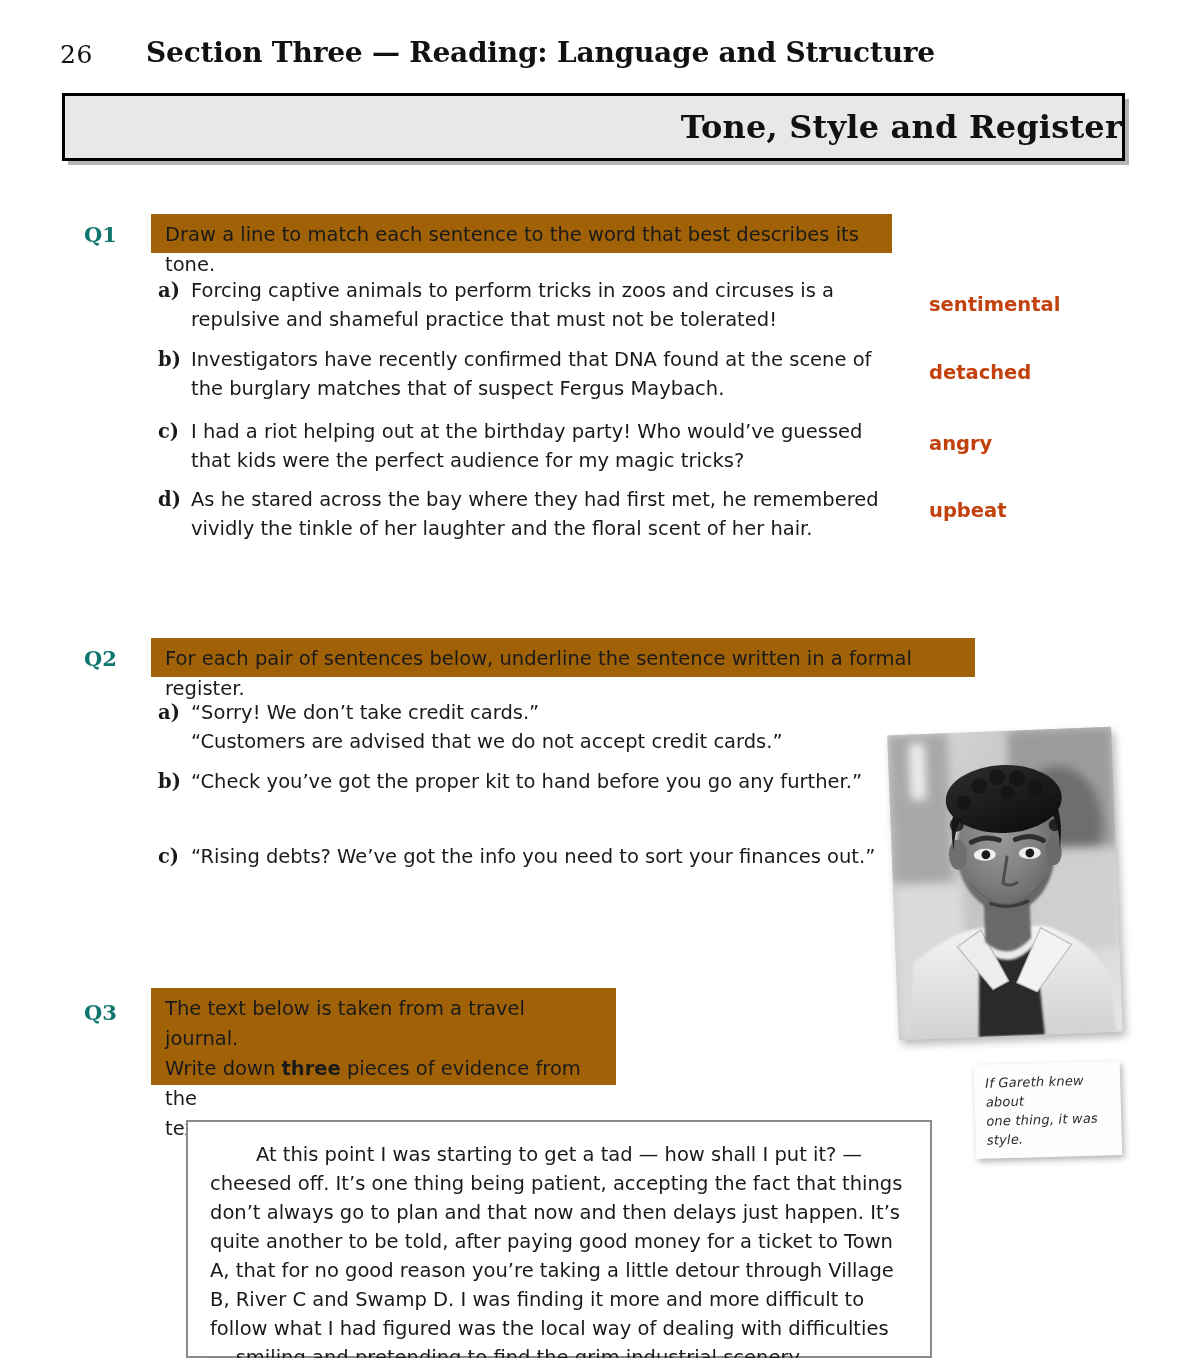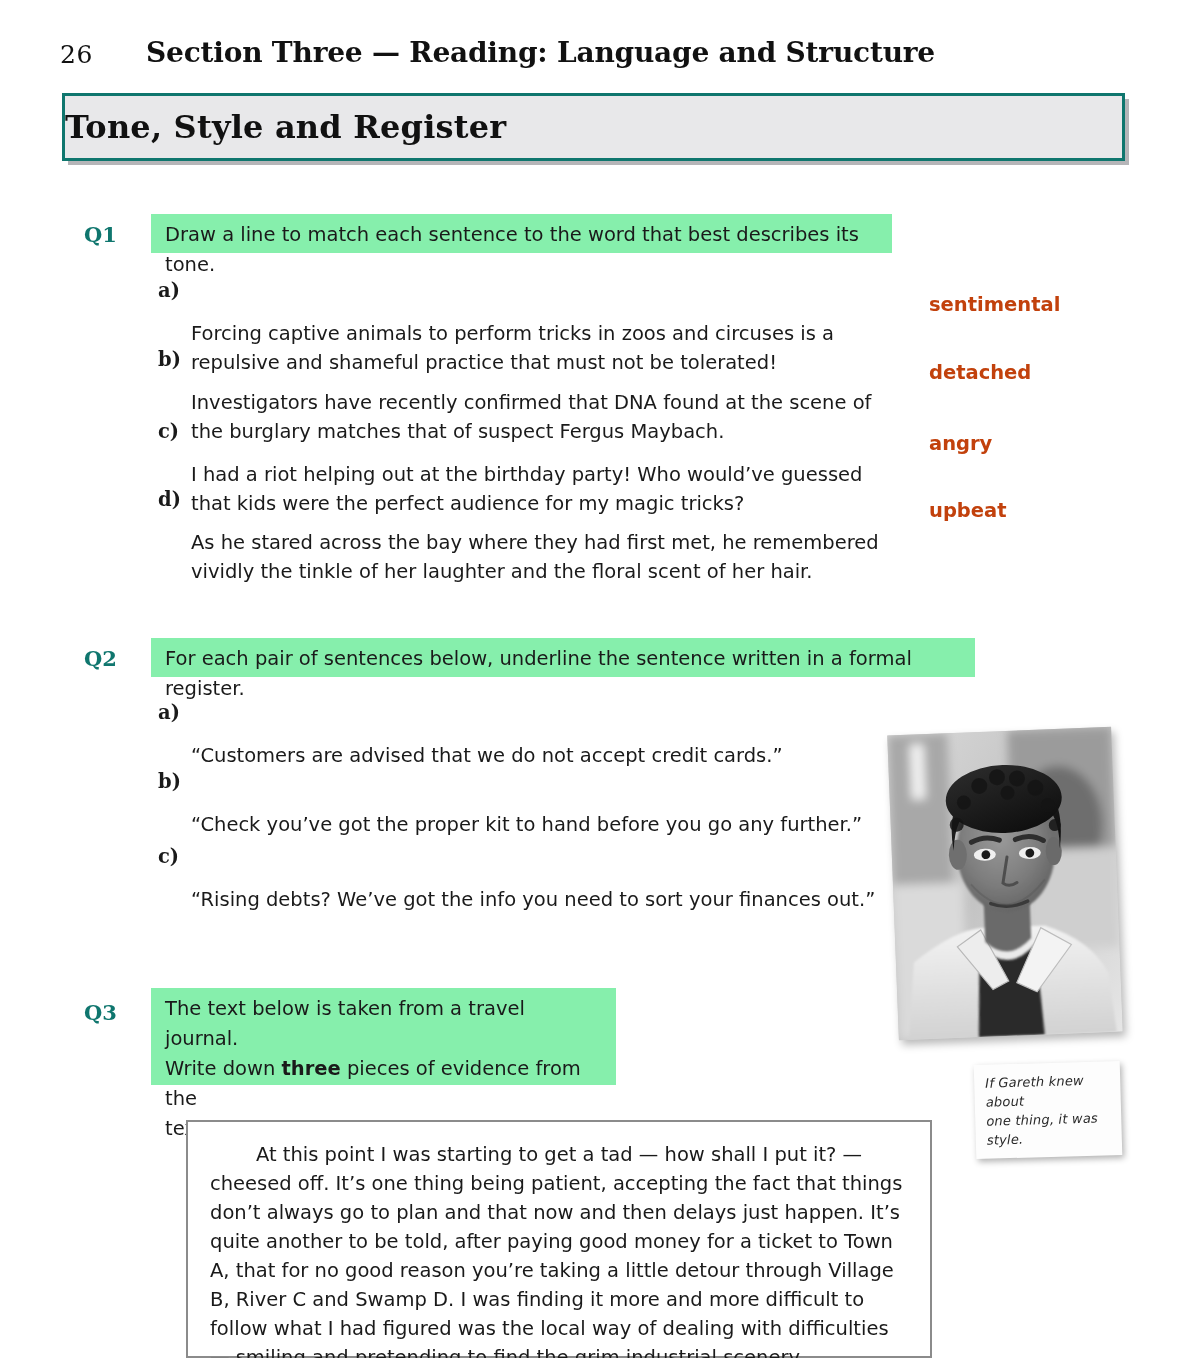--- a/index.html
+++ b/index.html
@@ -40,45 +40,45 @@
   }
 
   
   .title-banner {
     position: absolute;
     left: 62px;
     top: 93px;
     width: 1057px;
     height: 62px;
     background: #e8e8ea;
-    border: 3px solid #0f766e;
+    border: 3px solid #000000;
     box-shadow: 5px 5px 0 -1px rgba(120,120,125,0.55);
     display: flex;
     align-items: center;
-    justify-content: flex-start;
+    justify-content: flex-end;
   }
   .title-banner .banner-text {
     font-family: "DejaVu Serif", "Liberation Serif", serif;
     font-size: 32px;
     font-weight: 700;
     letter-spacing: 0.2px;
     color: #111;
   }
 
   
   .qlabel {
     position: absolute;
     font-family: "DejaVu Serif", "Liberation Serif", serif;
     font-size: 21px;
     font-weight: 700;
     color: #0f766e;
   }
   .qband {
     position: absolute;
-    background: #86efac;
+    background: #a16207;
     font-size: 19.5px;
     line-height: 30px;
     color: #1a1a1a;
     padding: 6px 14px 24px 14px;
     box-sizing: border-box;
   }
 
   .item {
     position: absolute;
     font-size: 19.5px;
@@ -89,21 +89,20 @@
     position: absolute;
     left: 0;
     top: 0;
     font-weight: 700;
     font-family: "DejaVu Serif", "Liberation Serif", serif;
     font-size: 19.5px;
   }
   .item .body {
     display: block;
     margin-left: 33px;
-    margin-top: 43px;
   }
 
   .toneword {
     position: absolute;
     font-size: 19.5px;
     font-weight: 700;
     color: #c2410c;
   }
 
   
@@ -194,20 +193,21 @@
 <div class="toneword" style="left:929px; top:293px;">sentimental</div>
 <div class="toneword" style="left:929px; top:361px;">detached</div>
 <div class="toneword" style="left:929px; top:432px;">angry</div>
 <div class="toneword" style="left:929px; top:499px;">upbeat</div>
 
 <div class="qlabel" style="left:84px; top:646px;">Q2</div>
 <div class="qband" style="left:151px; top:638px; width:824px; height:39px;">For each pair of sentences below, underline the sentence written in a formal register.</div>
 
 <div class="item" style="left:158px; top:699px; width:760px;">
   <span class="marker">a)</span>
+  <span class="body">“Sorry!  We don’t take credit cards.”</span>
   <span class="body">“Customers are advised that we do not accept credit cards.”</span>
 </div>
 <div class="item" style="left:158px; top:768px; width:760px;">
   <span class="marker">b)</span>
   <span class="body">“Check you’ve got the proper kit to hand before you go any further.”</span>
 </div>
 <div class="item" style="left:158px; top:843px; width:760px;">
   <span class="marker">c)</span>
   <span class="body">“Rising debts?  We’ve got the info you need to sort your finances out.”</span>
 </div>

